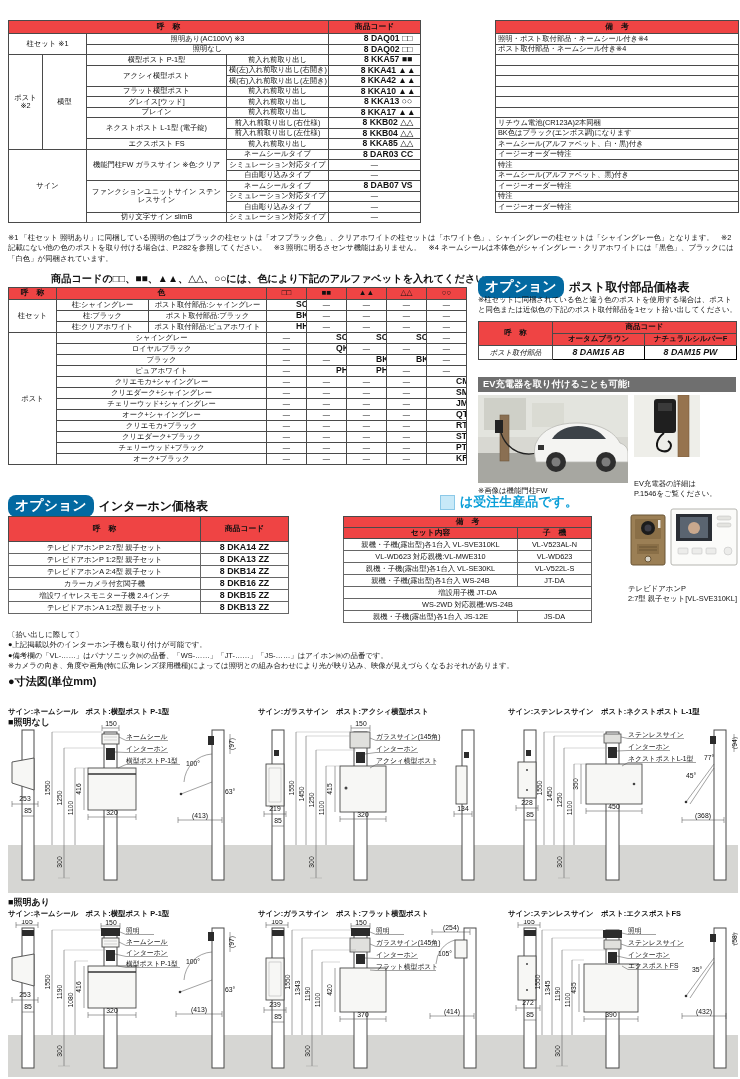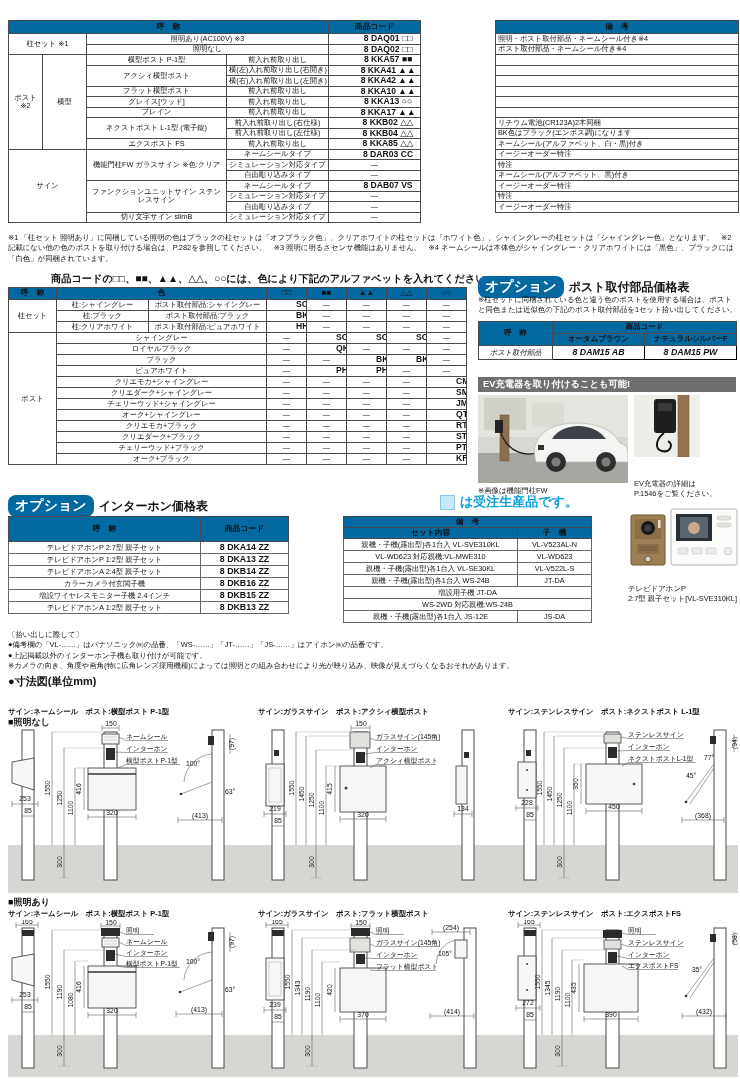--- a/index.html
+++ b/index.html
@@ -3,21 +3,21 @@
 <meta charset="utf-8">
 <style>
   html,body{margin:0;padding:0;}
   body{width:740px;height:1079px;position:relative;background:#fff;overflow:hidden;
        font-family:"Liberation Sans","DejaVu Sans",sans-serif;color:#111;}
   .abs{position:absolute;}
   
   table{border-collapse:collapse;table-layout:fixed;background:#fff;}
   td,th{border:1px solid #4a4a4a;font-size:7.3px;line-height:1.08;padding:0 2px;
         height:9.5px;text-align:center;overflow:hidden;white-space:nowrap;font-weight:normal;}
-  th{background:#0369a1;font-weight:bold;font-size:7.8px;}
+  th{background:#ef4444;font-weight:bold;font-size:7.8px;}
   td.left{text-align:left;}
   td.wrap{white-space:normal;}
   td.code{font-weight:bold;font-size:8.6px;white-space:nowrap;padding-left:29px;}
   td.code2{font-weight:bold;font-size:8.8px;border:1.4px solid #000;}
   #main-left,#main-right{border:1.6px solid #000;}
   #main-left th,#main-right th{height:12px;}
   #colorcode{border:1.4px solid #000;}
   #colorcode th{height:11px;}
   #colorcode td{height:10px;}
   #mounting{border:1.3px solid #000;}
@@ -545,22 +545,22 @@
     <rect x="36" y="40" width="10" height="6" rx="1" fill="#ececea" stroke="#bbb" stroke-width="0.5"></rect>
     <circle cx="58" cy="43" r="4" fill="#ececea" stroke="#bbb" stroke-width="0.5"></circle>
   </svg>
 </div>
 <div class="abs photo-cap" style="left:628px;top:584px;width:112px;">
   <div>テレビドアホンP</div>
   <div>2:7型 親子セット[VL-SVE310KL]</div>
 </div>
 <div class="abs fn" style="left:8px;top:630px;width:720px;">
   <div>〔拾い出しに際して〕</div>
+  <div>●上記掲載以外のインターホン子機も取り付けが可能です。</div>
   <div>●備考欄の「VL-……」はパナソニック㈱の品番、「WS-……」「JT-……」「JS-……」はアイホン㈱の品番です。</div>
-  <div>●上記掲載以外のインターホン子機も取り付けが可能です。</div>
   <div>※カメラの向き、角度や画角(特に広角レンズ採用機種)によっては照明との組み合わせにより光が映り込み、映像が見えづらくなるおそれがあります。</div>
 </div>
 
 <div class="abs dims-title" style="left:8px;top:674px;">●寸法図(単位mm)</div>
 <div class="abs sub-label" style="left:8px;top:716px;">■照明なし</div>
 <div class="abs dia-cap" style="left:8px;top:707px;">サイン:ネームシール　ポスト:横型ポスト P-1型</div>
 <div class="abs dia-cap" style="left:258px;top:707px;">サイン:ガラスサイン　ポスト:アクシィ横型ポスト</div>
 <div class="abs dia-cap" style="left:508px;top:707px;">サイン:ステンレスサイン　ポスト:ネクストポスト L-1型</div>
 
 <div class="abs band" style="left:8px;top:845px;width:730px;height:48px;"></div>

